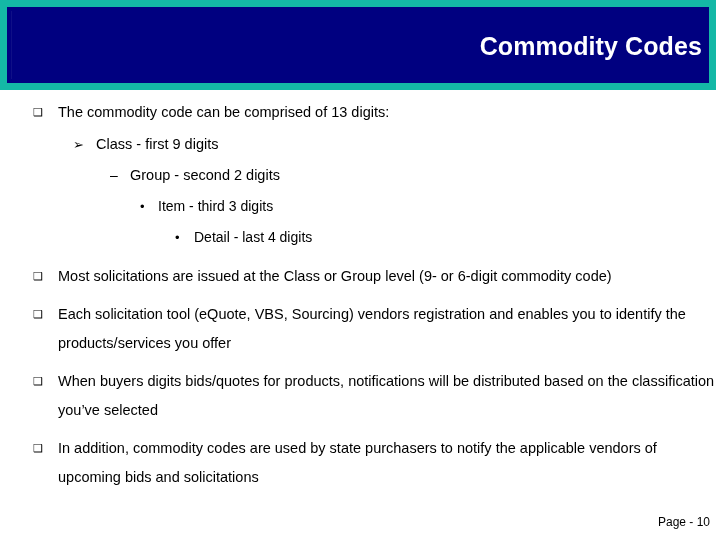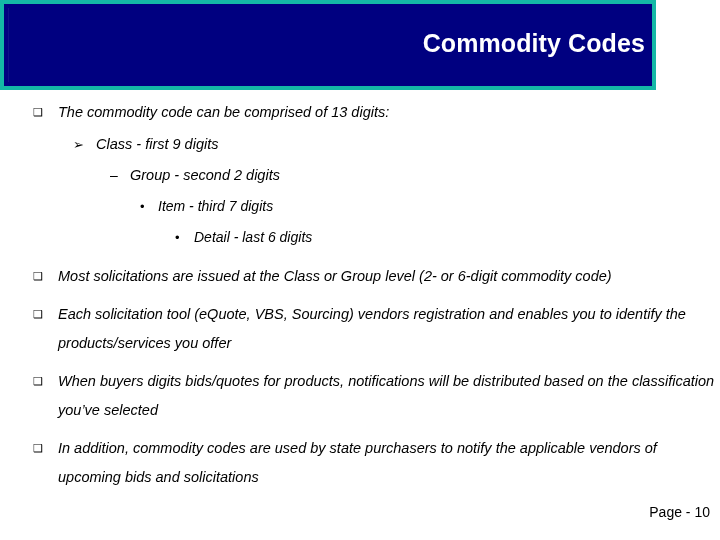--- a/index.html
+++ b/index.html
@@ -14,24 +14,24 @@
     overflow: hidden;
     font-family: "Liberation Sans", sans-serif;
     color: #000000;
   }
 
   
   #title-bar {
     position: absolute;
     left: 0;
     top: 0;
-    width: 656px;
+    width: 716px;
     height: 90px;
     background: #000080;
-    border: 4px solid #14b8a6;
+    border: 7px solid #14b8a6;
     box-sizing: border-box;
   }
   #title-bar::after {
     
     content: "";
     position: absolute;
     left: 4px;
     top: 4px;
     bottom: 4px;
     width: 1px;
@@ -66,21 +66,20 @@
   .bullet-glyph {
     position: absolute;
     left: 0;
     top: 0;
     display: inline-block;
     text-align: left;
     line-height: inherit;
   }
   .bullet-text {
     display: block;
-    font-style: italic;
   }
 
   
   .lvl1 {
     margin-left: 33px;
     padding-left: 25px;
     font-size: 14.5px;
     line-height: 29px;
     font-weight: normal;
     max-width: 662px;
@@ -146,22 +145,22 @@
   #item-detail{ margin-top: 0px; }
   #para-2 { margin-top: 9px; }
   #para-3 { margin-top: 9px; }
   #para-4 { margin-top: 9px; }
   #para-5 { margin-top: 9px; }
 
   
   #page-footer {
     position: absolute;
     right: 10px;
-    bottom: 21px;
-    font-size: 14px;
+    bottom: 12px;
+    font-size: 12px;
     color: #000000;
     white-space: nowrap;
     line-height: 1;
   }
 </style>
 </head>
 <body>
 
 <div id="title-bar">
   <div id="slide-title">Commodity Codes</div>
@@ -179,31 +178,31 @@
     <span class="bullet-text">Class - first 9 digits</span>
   </div>
 
   <div class="bullet-row lvl3" id="item-group">
     <span class="bullet-glyph">–</span>
     <span class="bullet-text">Group - second 2 digits</span>
   </div>
 
   <div class="bullet-row lvl4" id="item-item">
     <span class="bullet-glyph">•</span>
-    <span class="bullet-text">Item - third 7 digits</span>
+    <span class="bullet-text">Item - third 3 digits</span>
   </div>
 
   <div class="bullet-row lvl5" id="item-detail">
     <span class="bullet-glyph">•</span>
-    <span class="bullet-text">Detail - last 6 digits</span>
+    <span class="bullet-text">Detail - last 4 digits</span>
   </div>
 
   <div class="bullet-row lvl1" id="para-2">
     <span class="bullet-glyph">❑</span>
-    <span class="bullet-text">Most solicitations are issued at the Class or Group level (2- or 6-digit commodity code)</span>
+    <span class="bullet-text">Most solicitations are issued at the Class or Group level (9- or 6-digit commodity code)</span>
   </div>
 
   <div class="bullet-row lvl1" id="para-3">
     <span class="bullet-glyph">❑</span>
     <span class="bullet-text">Each solicitation tool (eQuote, VBS, Sourcing) vendors registration and enables you to identify the products/services you offer</span>
   </div>
 
   <div class="bullet-row lvl1" id="para-4">
     <span class="bullet-glyph">❑</span>
     <span class="bullet-text">When buyers digits bids/quotes for products, notifications will be distributed based on the classification you’ve selected</span>

